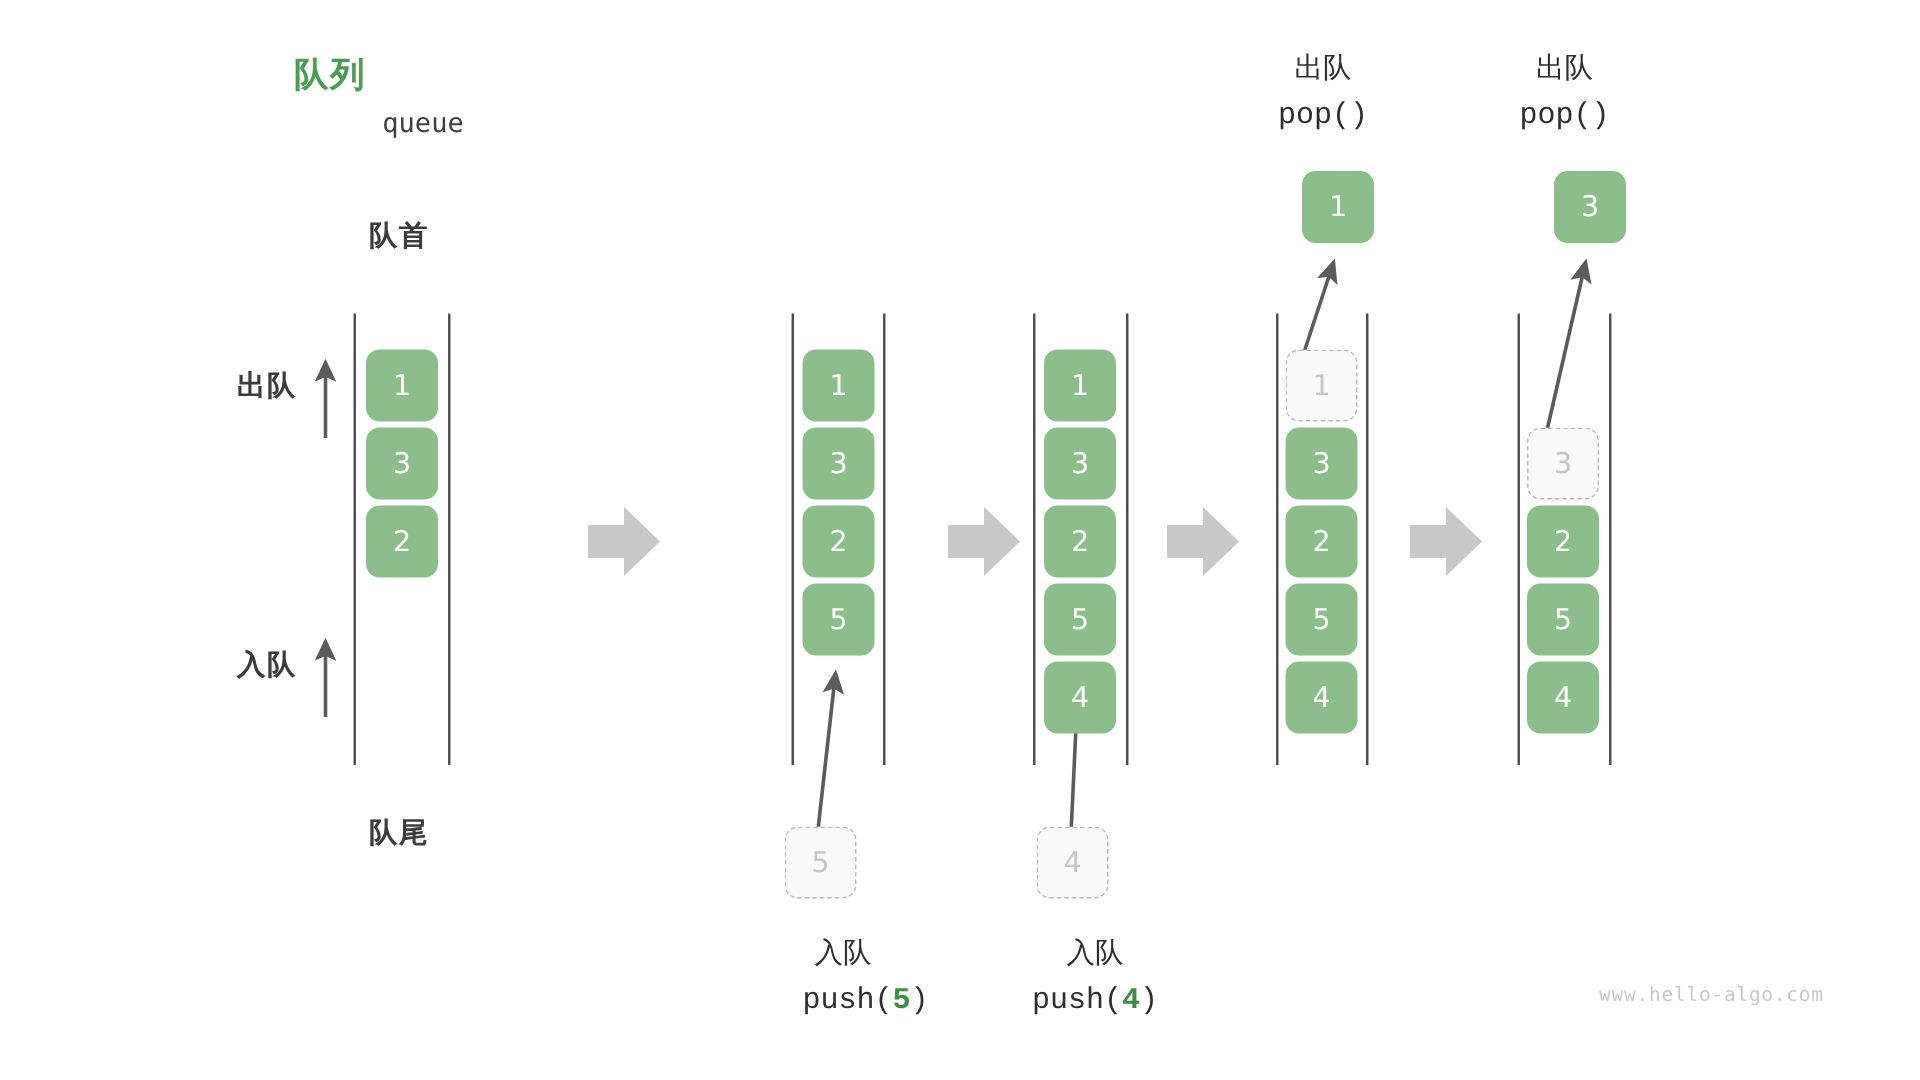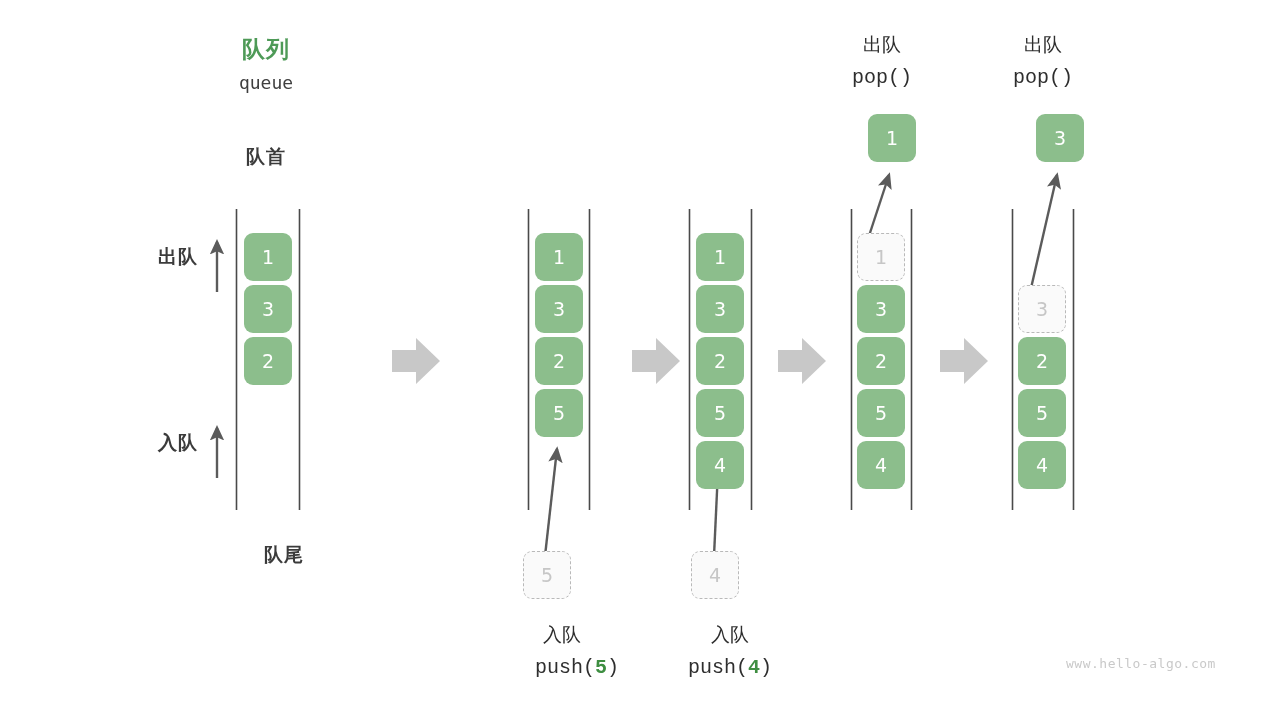--- a/index.html
+++ b/index.html
@@ -21,21 +21,20 @@
     width: 1280px;
     height: 720px;
   }
   .abs { position: absolute; }
 
   
   .title-cn {
     font-size: 23px;
     font-weight: bold;
     color: #4e9a57;
-    text-align: center;
     letter-spacing: 1px;
   }
   .title-en {
     font-family: "DejaVu Sans Mono", "Liberation Mono", monospace;
     font-size: 18px;
     color: #3f3f3f;
     text-align: center;
   }
   .end-label {
     font-size: 19px;
@@ -149,24 +148,24 @@
 
     <g fill="#c8c8c8">
       <path d="M392,350 L416,350 L416,338 L440,361 L416,384 L416,372 L392,372 z"></path>
       <path d="M632,350 L656,350 L656,338 L680,361 L656,384 L656,372 L632,372 z"></path>
       <path d="M778,350 L802,350 L802,338 L826,361 L802,384 L802,372 L778,372 z"></path>
       <path d="M940,350 L964,350 L964,338 L988,361 L964,384 L964,372 L940,372 z"></path>
     </g>
   </svg>
 
   <div class="abs title-cn" style="left:196px; top:34px; width:140px;">队列</div>
-  <div class="abs title-en" style="left:196px; top:72px; width:140px;">queue</div>
+  <div class="abs title-en" style="left:212px; top:72px; width:140px;">queue</div>
 
   <div class="abs end-label" style="left:198px; top:144px; width:136px;text-align:center;">队首</div>
-  <div class="abs end-label" style="left:216px; top:542px; width:136px;text-align:center;">队尾</div>
+  <div class="abs end-label" style="left:198px; top:542px; width:136px;text-align:center;">队尾</div>
 
   <div class="abs side-label" style="left:120px; top:244px; width:78px;">出队</div>
   <div class="abs side-label" style="left:120px; top:430px; width:78px;">入队</div>
 
   <div class="abs cell" style="left:244px; top:233px;">1</div>
   <div class="abs cell" style="left:244px; top:285px;">3</div>
   <div class="abs cell" style="left:244px; top:337px;">2</div>
 
   <div class="abs cell" style="left:535px; top:233px;">1</div>
   <div class="abs cell" style="left:535px; top:285px;">3</div>

